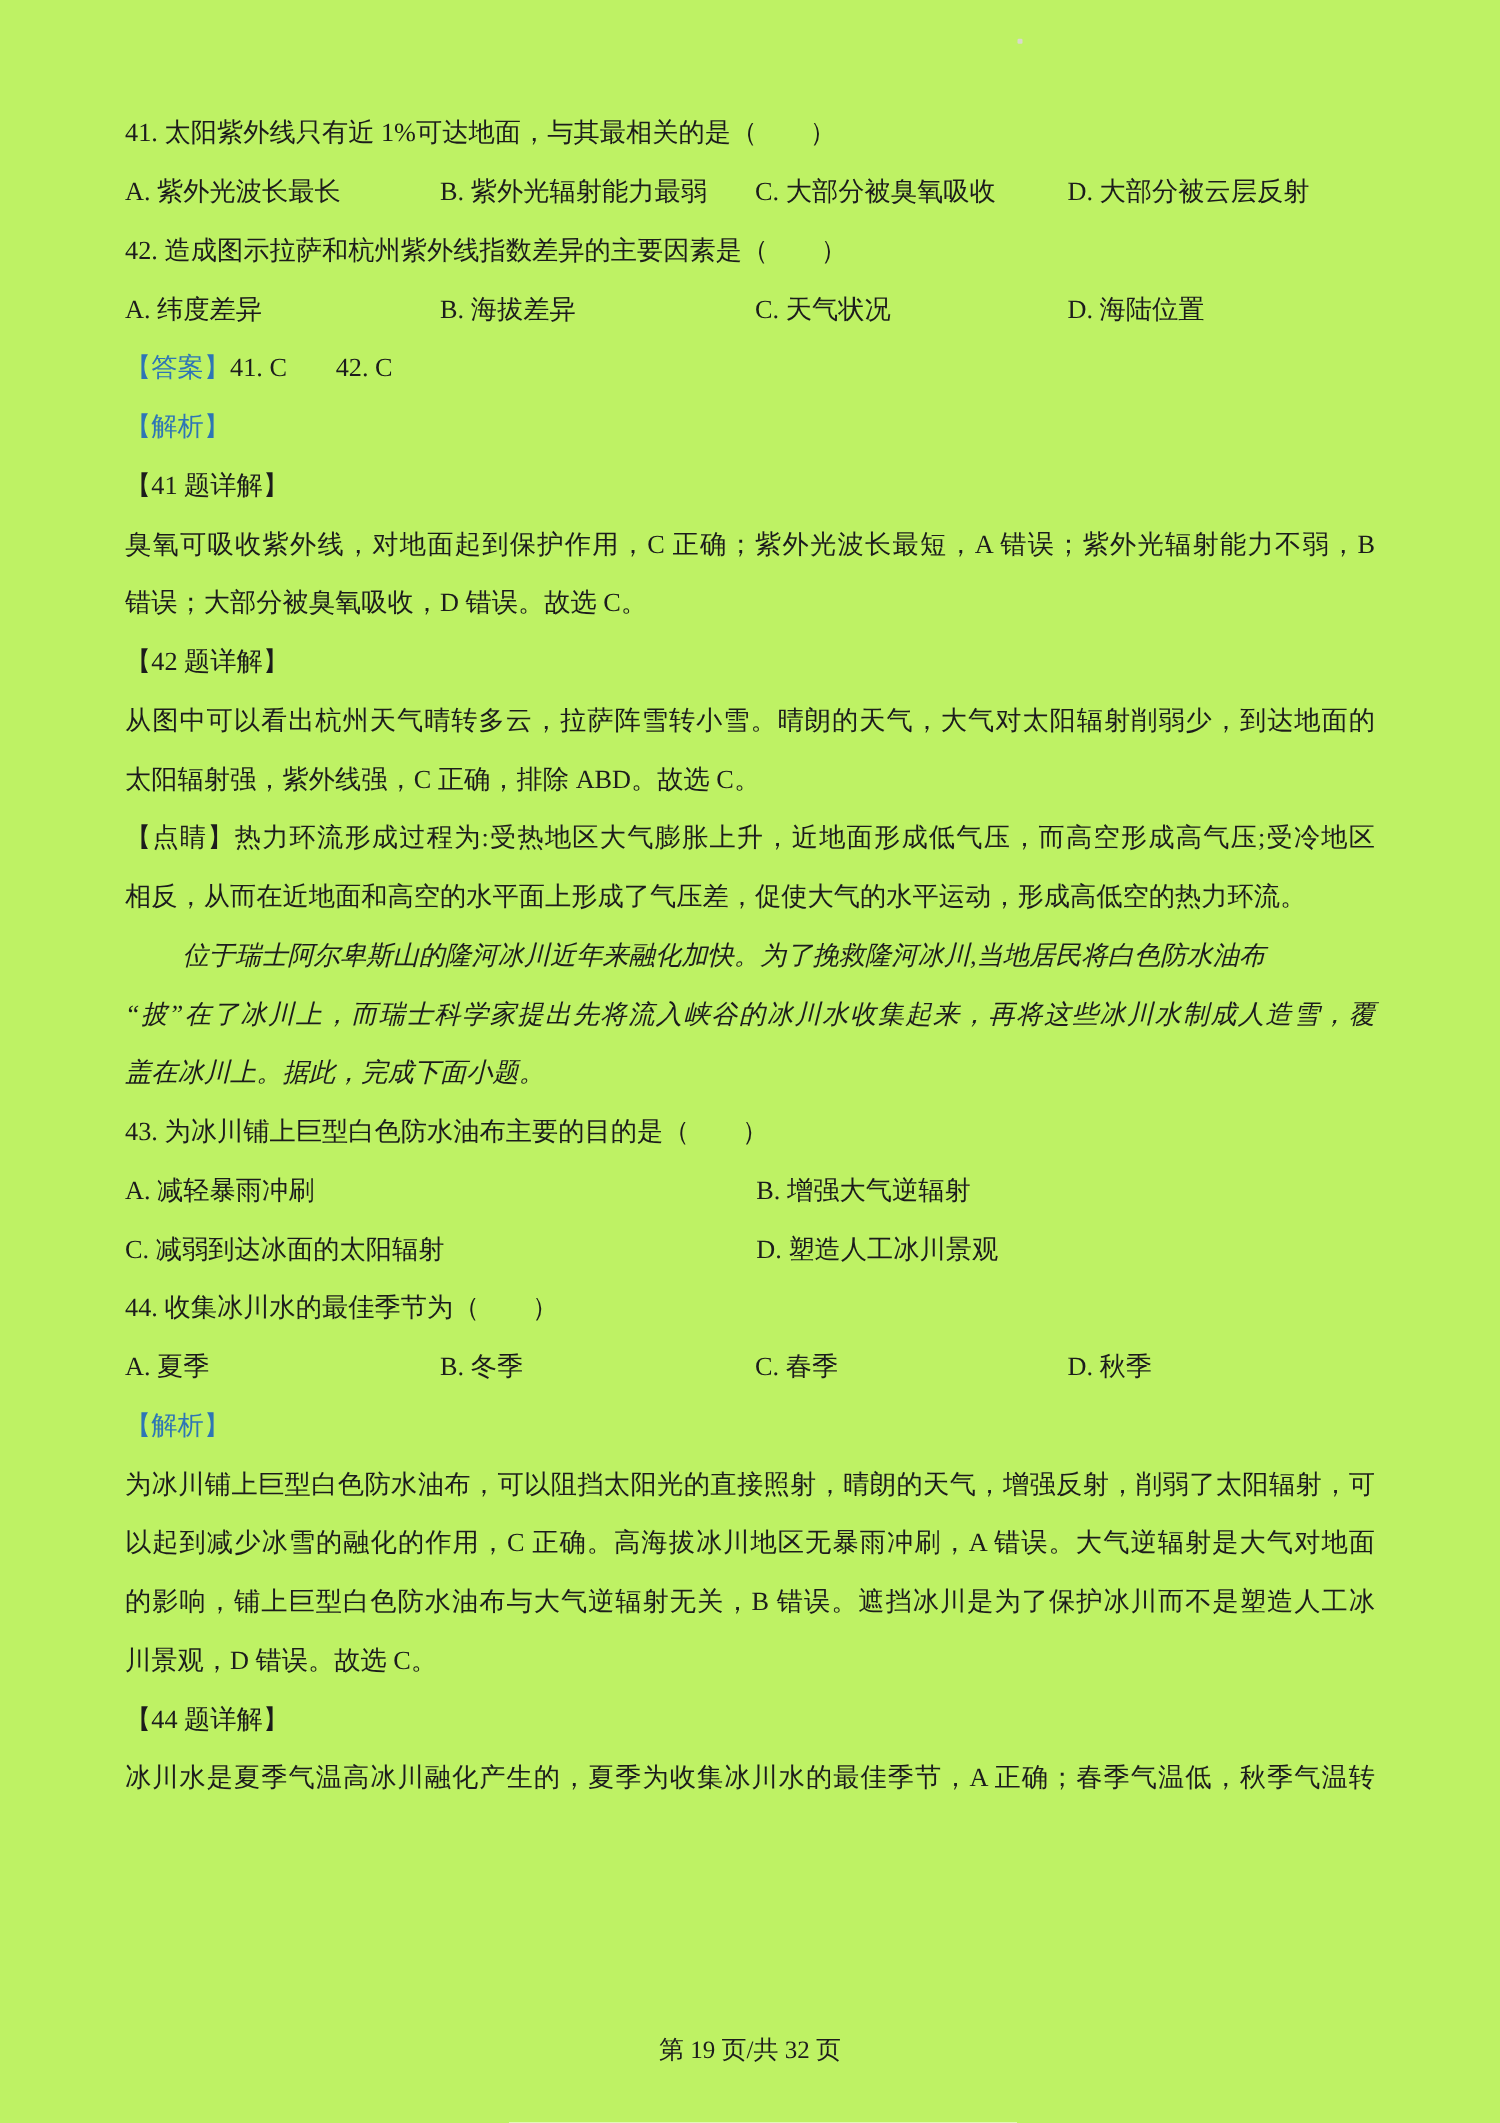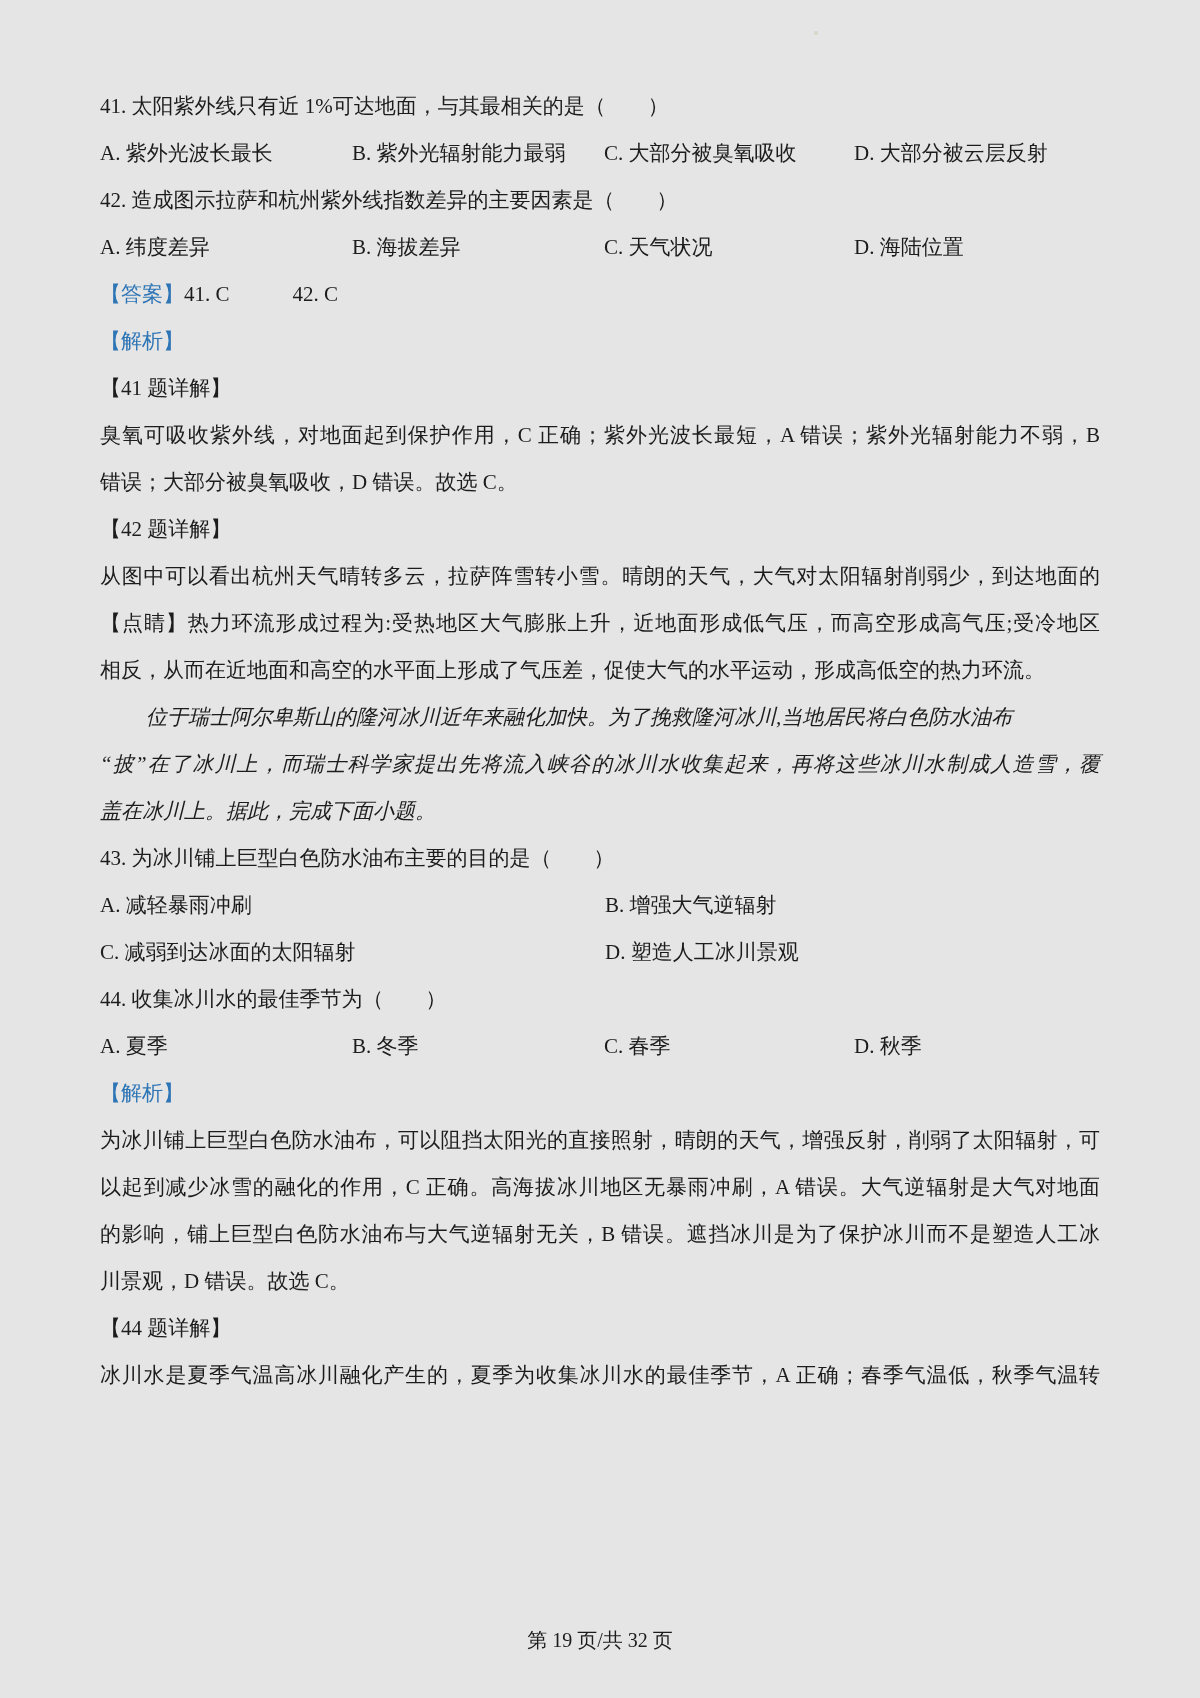--- a/index.html
+++ b/index.html
@@ -4,21 +4,21 @@
 <style>
   html, body {
     margin: 0;
     padding: 0;
     background: #ffffff;
   }
   .page {
     position: relative;
     width: 1200px;
     height: 1698px;
-    background: #e5e5e5;
+    background: #bef264;
     overflow: hidden;
     font-family: "Liberation Serif", "DejaVu Serif", serif;
     color: #1c1c1c;
     font-size: 21px;
   }
   .content {
     position: absolute;
     top: 83px;
     left: 100px;
     width: 1000px;
@@ -38,21 +38,21 @@
     grid-template-columns: 252px 252px 250px 1fr;
   }
   .options2 {
     display: grid;
     grid-template-columns: 505px 1fr;
   }
   .blue {
     color: #2e75b6;
   }
   .ans-gap {
-    margin-left: 63px;
+    margin-left: 39px;
   }
   .kaiti {
     font-style: italic;
   }
   .indent {
     text-indent: 46px;
   }
   .footer {
     position: absolute;
     top: 1625px;
@@ -103,20 +103,21 @@
     <div class="line">
       <span class="blue">【解析】</span>
     </div>
 
     <div class="line">【41 题详解】</div>
     <div class="line just">臭氧可吸收紫外线，对地面起到保护作用，C 正确；紫外光波长最短，A 错误；紫外光辐射能力不弱，B</div>
     <div class="line">错误；大部分被臭氧吸收，D 错误。故选 C。</div>
 
     <div class="line">【42 题详解】</div>
     <div class="line just">从图中可以看出杭州天气晴转多云，拉萨阵雪转小雪。晴朗的天气，大气对太阳辐射削弱少，到达地面的</div>
+    <div class="line">太阳辐射强，紫外线强，C 正确，排除 ABD。故选 C。</div>
 
     <div class="line just">【点睛】热力环流形成过程为:受热地区大气膨胀上升，近地面形成低气压，而高空形成高气压;受冷地区</div>
     <div class="line">相反，从而在近地面和高空的水平面上形成了气压差，促使大气的水平运动，形成高低空的热力环流。</div>
 
     <div class="line kaiti indent">位于瑞士阿尔卑斯山的隆河冰川近年来融化加快。为了挽救隆河冰川,当地居民将白色防水油布</div>
     <div class="line kaiti just">“披”在了冰川上，而瑞士科学家提出先将流入峡谷的冰川水收集起来，再将这些冰川水制成人造雪，覆</div>
     <div class="line kaiti">盖在冰川上。据此，完成下面小题。</div>
 
     <div class="line">43. 为冰川铺上巨型白色防水油布主要的目的是（　　）</div>
     <div class="line options2">

